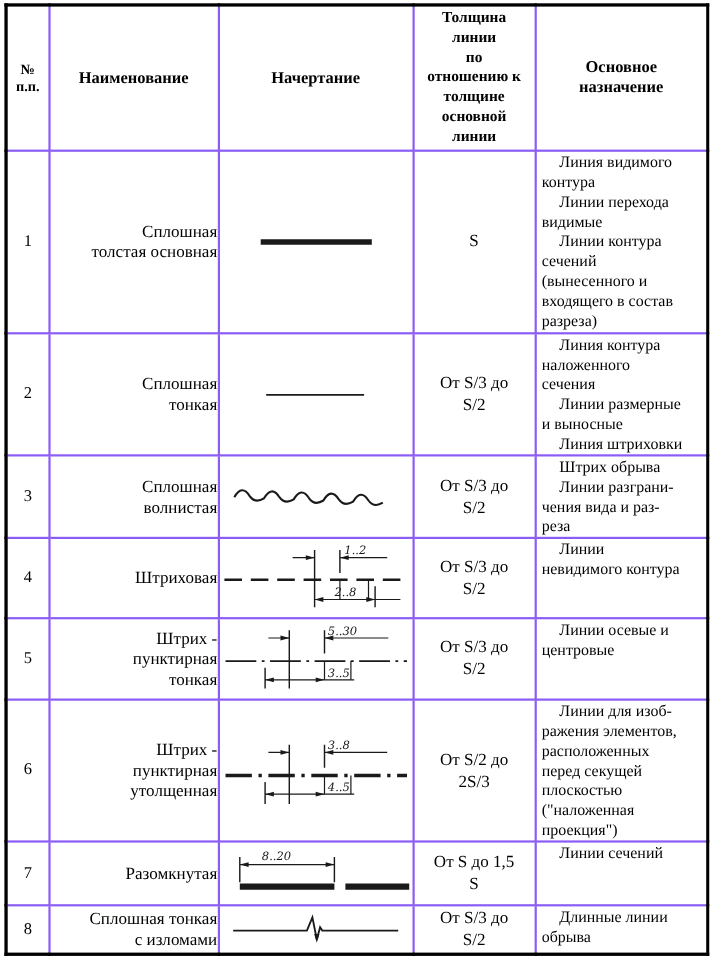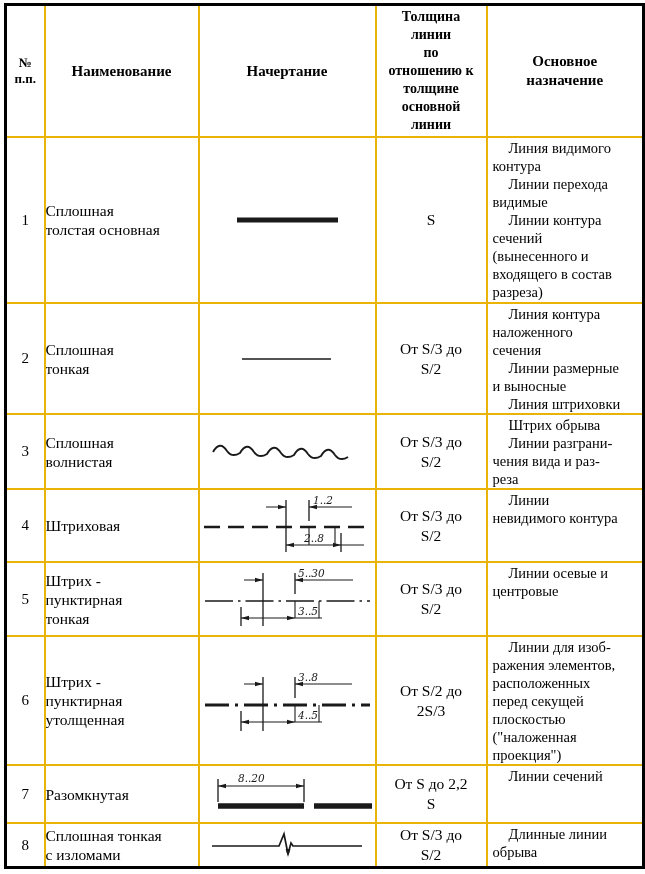--- a/index.html
+++ b/index.html
@@ -5,30 +5,30 @@
   html,body { margin:0; padding:0; }
   body {
     width:645px; height:874px; background:#ffffff; color:#000;
     font-family:"Liberation Serif", serif;
     -webkit-font-smoothing:antialiased;
   }
   table.gost {
     border-collapse:collapse; table-layout:fixed;
     margin:3px 0 0 4px; border:3px solid #000;
   }
-  .gost td, .gost th { border:2px solid #eab308; padding:0; overflow:hidden; }
+  .gost td, .gost th { border:2px solid #8b5cf6; padding:0; overflow:hidden; }
   .pre { white-space:pre-line; }
   .gost th {
     font-weight:bold; text-align:center; vertical-align:middle;
     font-size:15px; line-height:19px; padding:2px;
   }
   th.h-num   { font-size:13px; line-height:16px; }
   th.h-thick { font-size:14px; line-height:18px; }
   td.c-num   { text-align:center; vertical-align:middle; font-size:15px; }
-  td.c-name  { text-align:left; vertical-align:middle; font-size:15.5px; line-height:19px; }
+  td.c-name  { text-align:right; vertical-align:middle; font-size:15.5px; line-height:19px; }
   td.c-draw  { text-align:center; vertical-align:middle;border-radius:19px; }
   td.c-draw svg { display:block; margin:0 auto; }
   td.c-th    { text-align:center; vertical-align:middle; font-size:15.5px; line-height:20px; }
   td.c-purp  { vertical-align:top; padding:1px 3px 0 5px; font-size:14.5px; line-height:18px; }
   td.c-purp p.para { margin:0; text-indent:16px; white-space:pre-line;font-family:Liberation Serif, serif; }
   svg .ln   { stroke:#1a1a1a; fill:none; }
   svg .ar   { fill:#1a1a1a; stroke:none; }
   svg text.dim {
     font-family:"DejaVu Serif", serif; font-style:italic;
     font-size:10.5px; fill:#1a1a1a;
@@ -234,21 +234,21 @@
           <line class="ln" x1="18" y1="40" x2="104" y2="40" stroke-width="5.5"></line>
           <line class="ln" x1="114" y1="40" x2="172" y2="40" stroke-width="5.5"></line>
           <line class="ln" x1="18" y1="13" x2="18" y2="36" stroke-width="1.3"></line>
           <line class="ln" x1="104" y1="13" x2="104" y2="36" stroke-width="1.3"></line>
           <line class="ln" x1="18" y1="20" x2="104" y2="20" stroke-width="1.1"></line>
           <polygon class="ar" points="18,20 26,17.8 26,22.2"></polygon>
           <polygon class="ar" points="104,20 96,17.8 96,22.2"></polygon>
           <text class="dim" x="38" y="16">8..20</text>
         </svg>
       </td>
-      <td class="c-th pre">От S до 2,2
+      <td class="c-th pre">От S до 1,5
 S</td>
       <td class="c-purp">
         <p class="para">Линии сечений</p>
       </td>
     </tr>
 
     <tr style="height:40px">
       <td class="c-num">8</td>
       <td class="c-name pre">Сплошная тонкая
 с изломами</td>

